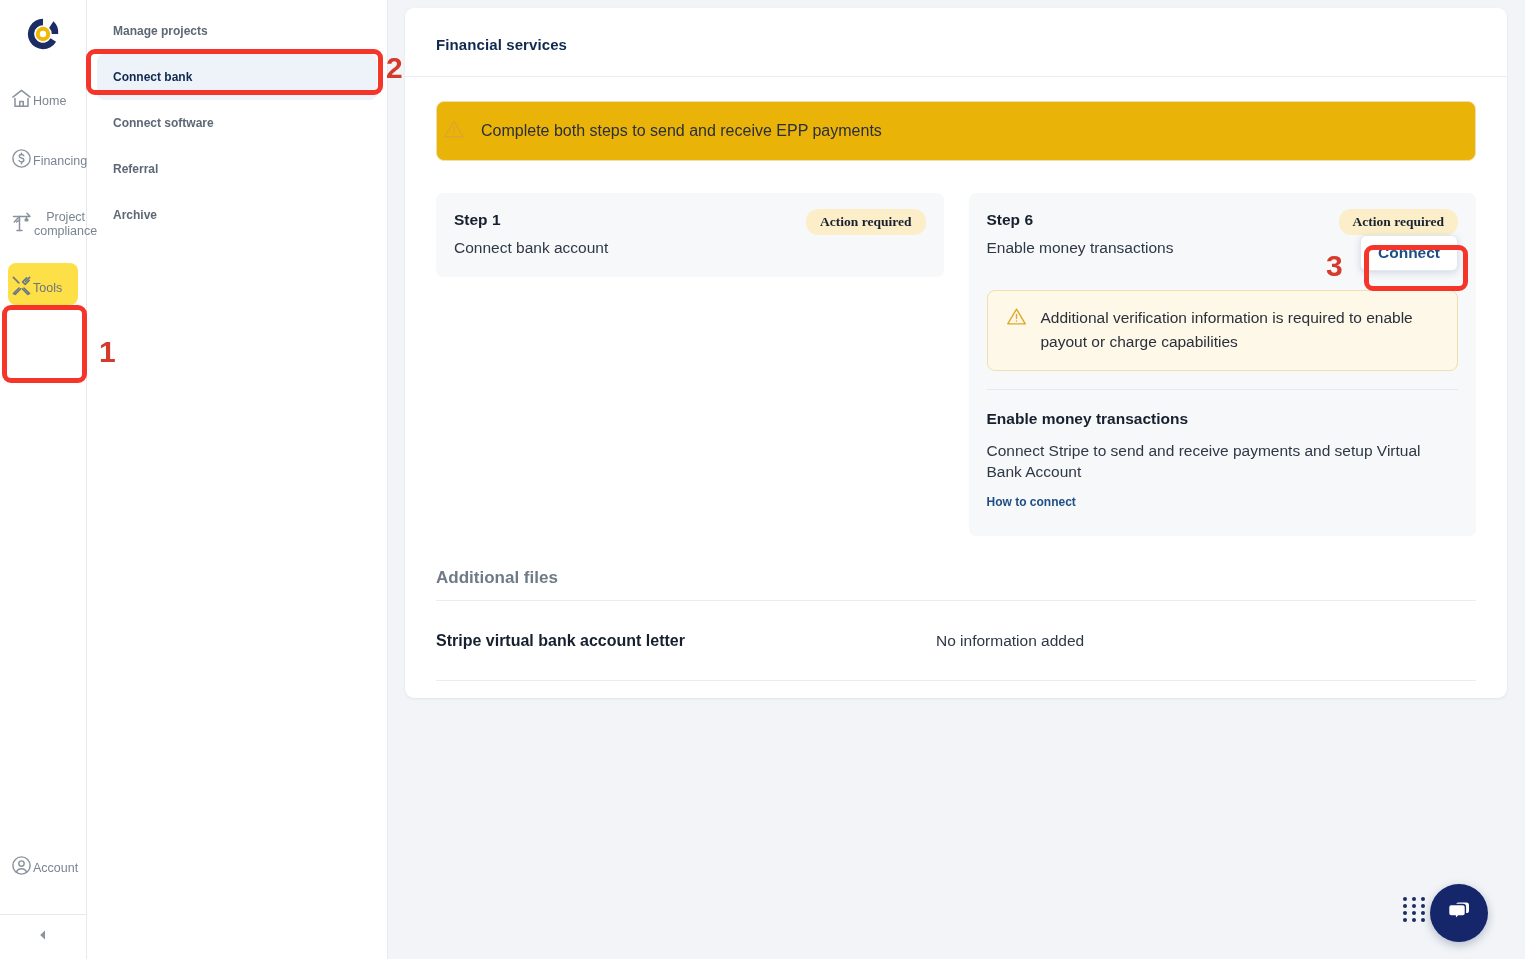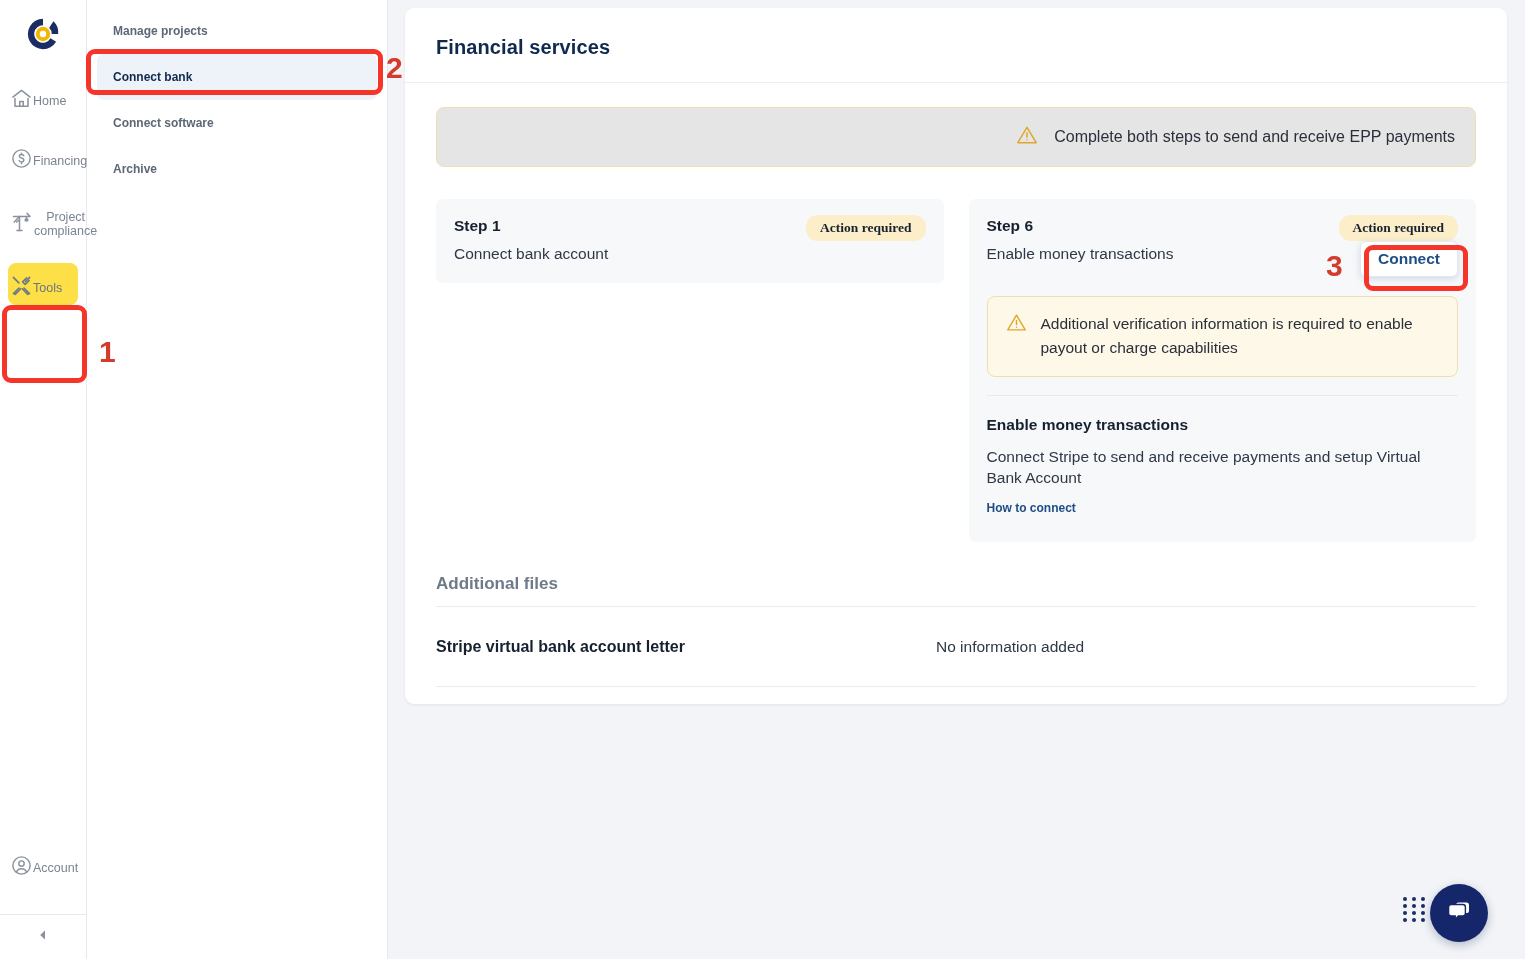--- a/index.html
+++ b/index.html
@@ -104,38 +104,37 @@
     border-radius: 9px;
     box-shadow: 0 1px 3px rgba(16,41,79,.08);
     width: 1102px;
     margin-top: 0;
   }
   .card-header {
     padding: 28px 31px 23px;
     border-bottom: 1px solid #e9ecf1;
   }
   .page-title {
-    font-size: 20px;
+    font-size: 15px;
     font-weight: 700;
     color: #10294f;
     margin: 0;
     letter-spacing: .1px;
   }
   .card-body { padding: 24px 31px 0; }
 
   
   .banner {
-    background: #e5e5e5;
+    background: #eab308;
     border: 1px solid #f0dfae;
     border-radius: 8px;
-    padding: 16px 20px;
+    padding: 16px 6px;
     display: flex;
     align-items: center;
     gap: 16px;
-    justify-content: flex-end;
   }
   .banner-text {
     font-size: 16px;
     color: #2a2f3a;
   }
 
   
   .steps {
     display: flex;
     gap: 25px;
@@ -387,20 +386,21 @@
           </svg>
         </span>
       </div>
     </div>
   </div>
 
   <div class="subnav">
     <div class="subnav-item">Manage projects</div>
     <div class="subnav-item active">Connect bank</div>
     <div class="subnav-item">Connect software</div>
+    <div class="subnav-item">Referral</div>
     <div class="subnav-item">Archive</div>
   </div>
 
   <div class="main">
     <div class="card">
 
       <div class="card-header">
         <h1 class="page-title">Financial services</h1>
       </div>
 

